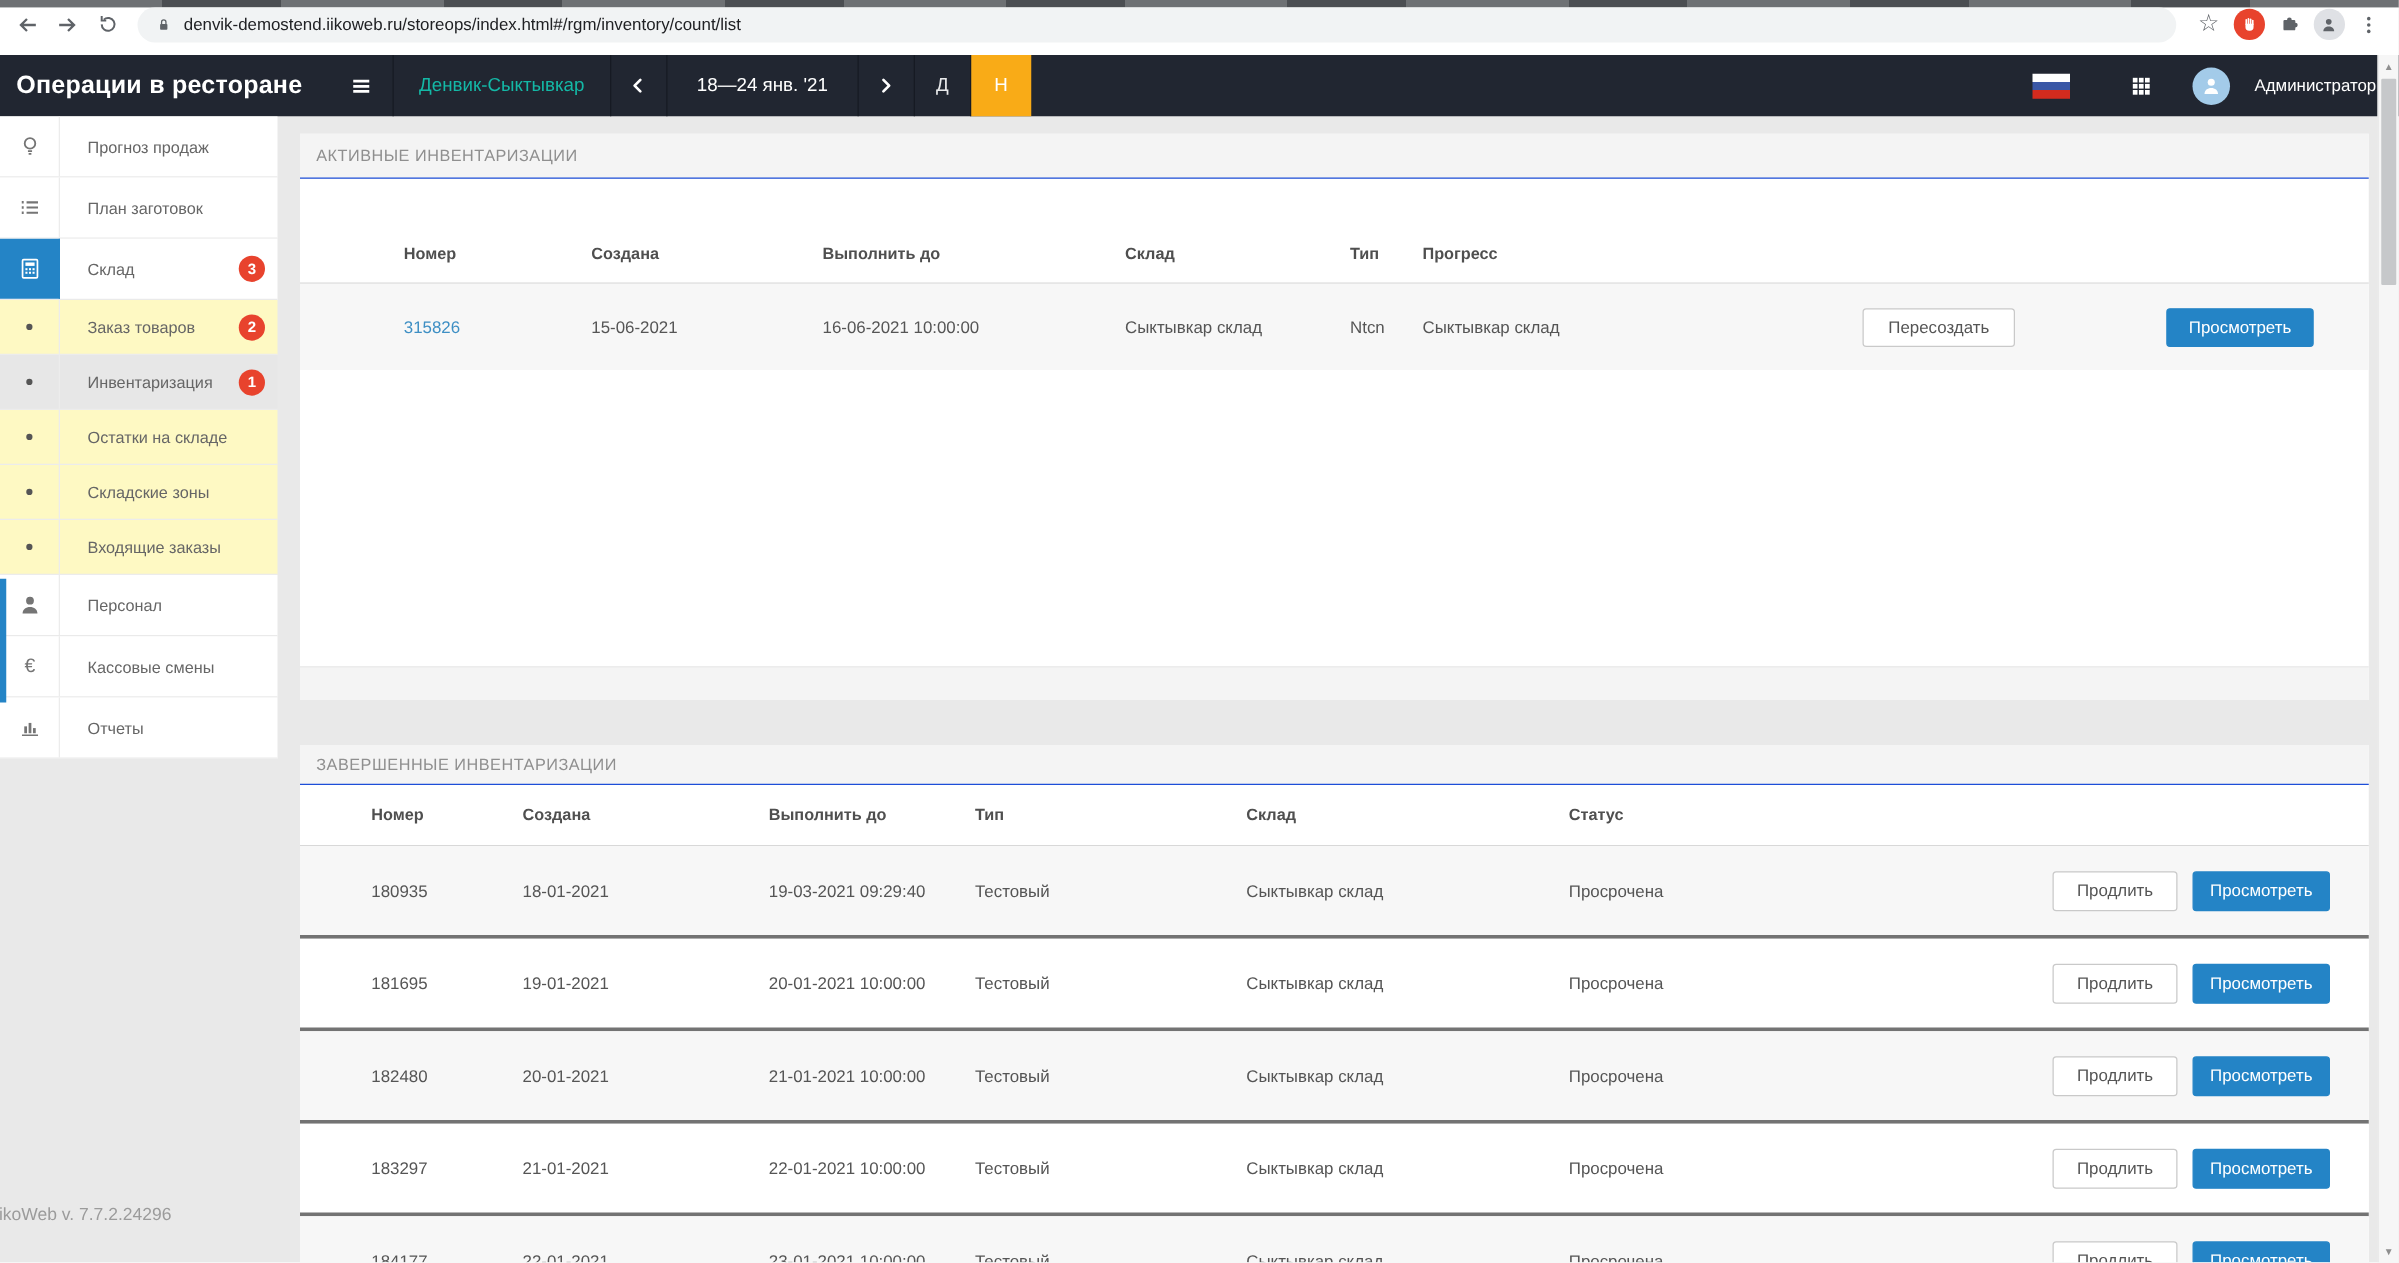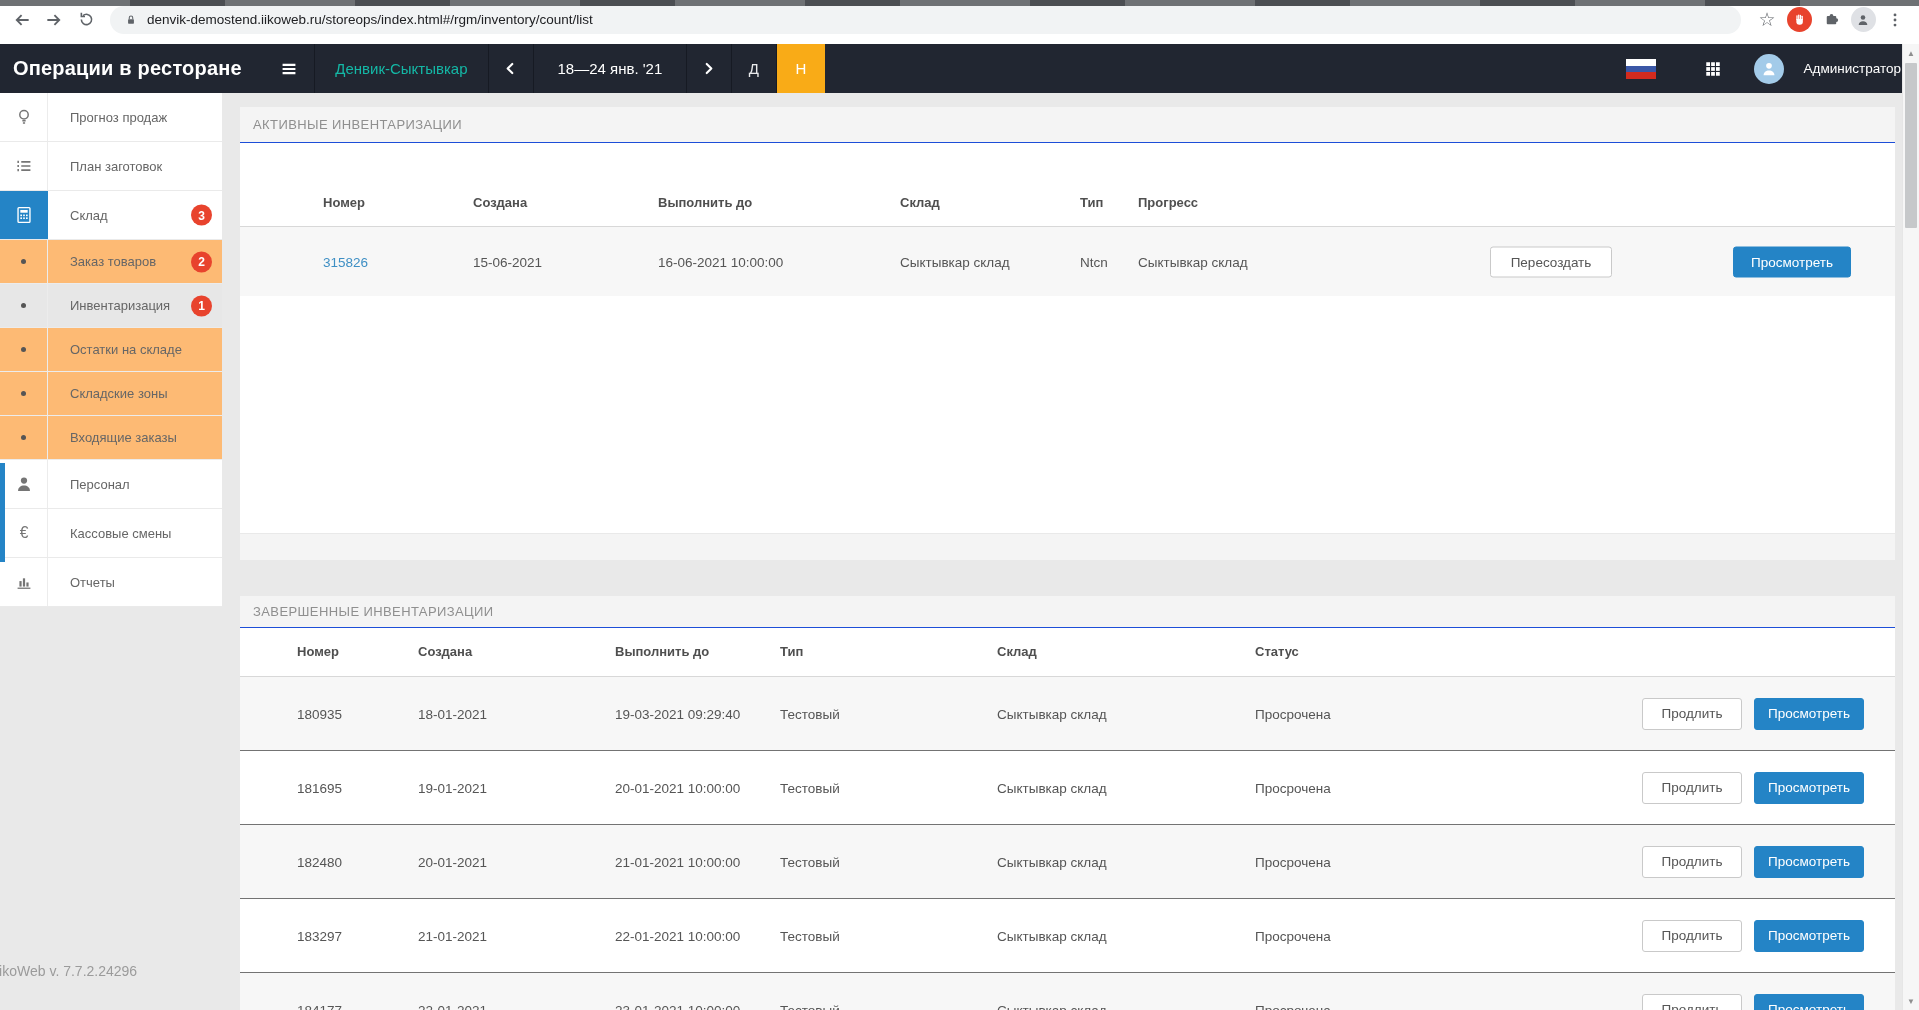--- a/index.html
+++ b/index.html
@@ -38,21 +38,21 @@
   .h-user{display:flex;align-items:center;gap:20px;padding-right:18px;cursor:pointer}
   .h-avatar{width:30px;height:30px;border-radius:50%;background:#a3cbe9;display:flex;align-items:center;justify-content:center;color:#fff}
   .h-username{font-size:13.5px;color:#fff}
 
   
   .pagebody{position:absolute;top:93px;left:0;width:1902px;height:917px;overflow:hidden}
 
   
   .sidebar{position:absolute;left:0;top:0;width:222px}
   .side-item{position:relative;display:flex;align-items:stretch;background:#fff;border-bottom:1px solid #eaeaea;height:49px;cursor:pointer}
-  .side-item.sub{height:44px;background:#fdba74;border-bottom:1px solid #ececec}
+  .side-item.sub{height:44px;background:#fef9c3;border-bottom:1px solid #ececec}
   .side-item.sub.selected{background:#e7e7e7}
   .icon-cell{width:48px;display:flex;align-items:center;justify-content:center;border-right:1px solid #ececec;color:#757575;flex:none}
   .side-item.active .icon-cell{background:var(--accent-blue);color:#fff;border-right-color:var(--accent-blue)}
   .side-label{display:flex;align-items:center;margin-left:22px;font-size:13px;color:#666}
   .bullet{width:5px;height:5px;border-radius:50%;background:#555}
   .badge{position:absolute;right:10px;top:50%;transform:translateY(-50%);width:21px;height:21px;border-radius:50%;background:var(--badge-red);color:#fff;font-size:12px;font-weight:700;display:flex;align-items:center;justify-content:center}
   .side-stripe{position:absolute;left:0;top:370px;width:5px;height:99px;background:var(--accent-blue);z-index:5;cursor:pointer}
   .version{position:absolute;left:-4px;top:870px;font-size:14px;color:#9b9b9b;white-space:nowrap}
 
   
@@ -62,21 +62,21 @@
   .completed-p{margin-top:36px;height:520px}
   .section-head{height:36px;background:#f4f4f4;border-bottom:1px solid #1d4ed8;display:flex;align-items:center;padding-left:13px;font-size:13px;color:#8f8f8f;letter-spacing:.4px}
   .completed-p .section-head{height:32px}
   .thead{position:relative;border-bottom:1px solid #d8d8d8}
   .active-p .thead{height:84px}
   .completed-p .thead{height:49px}
   .th{position:absolute;bottom:16px;font-size:13px;font-weight:700;color:#4f4f4f;white-space:nowrap}
   .completed-p .th{bottom:17px}
   .trow{position:relative}
   .active-p .trow{height:69px;background:#f7f7f7}
-  .completed-p .trow{height:74px;border-bottom:1px solid #737373;background:#fff}
+  .completed-p .trow{height:74px;border-bottom:3px solid #737373;background:#fff}
   .completed-p .trow.stripe{background:#f7f7f7}
   .cell{position:absolute;top:50%;transform:translateY(-50%);font-size:13.5px;color:#555;white-space:nowrap}
   a.cell.link{color:var(--link-blue);text-decoration:none;cursor:pointer}
 
   .at-c1{left:83px}.at-c2{left:233px}.at-c3{left:418px}.at-c4{left:660px}.at-c5{left:840px}.at-c6{left:898px}
   .ct-c1{left:57px}.ct-c2{left:178px}.ct-c3{left:375px}.ct-c4{left:540px}.ct-c5{left:757px}.ct-c6{left:1015px}
 
   .btn{position:absolute;top:50%;transform:translateY(-50%);font-family:inherit;font-size:13.5px;border-radius:3px;cursor:pointer}
   .btn.white{background:#fff;border:1px solid #c9c9c9;color:#555}
   .btn.blue{background:var(--accent-blue);border:1px solid var(--accent-blue);color:#fff}

